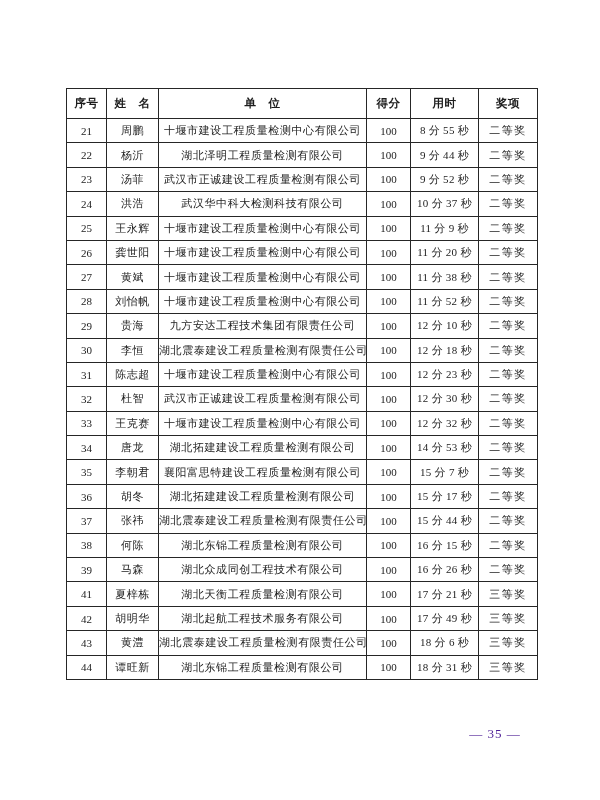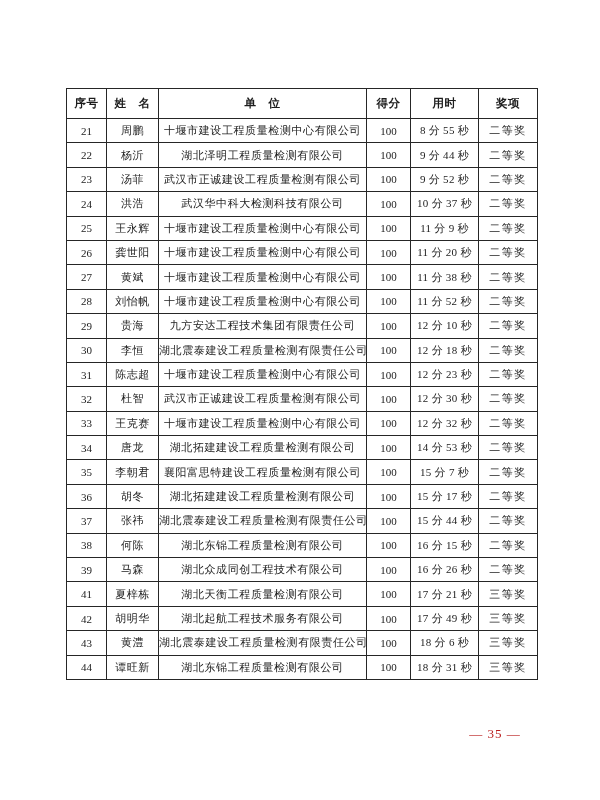--- a/index.html
+++ b/index.html
@@ -61,21 +61,21 @@
   td.c-time  { letter-spacing: 0.3px; }
   td.c-no, td.c-score { font-size: 11.5px; }
   .page-number {
     position: absolute;
     top: 726px;
     left: 450px;
     width: 90px;
     text-align: center;
     font-size: 13px;
     letter-spacing: 1px;
-    color: #b91c1c;
+    color: #4c1d95;
   }
 </style>
 </head>
 <body>
 
 <div class="page">
 
   <table class="results">
     <colgroup>
       <col class="col-no">

